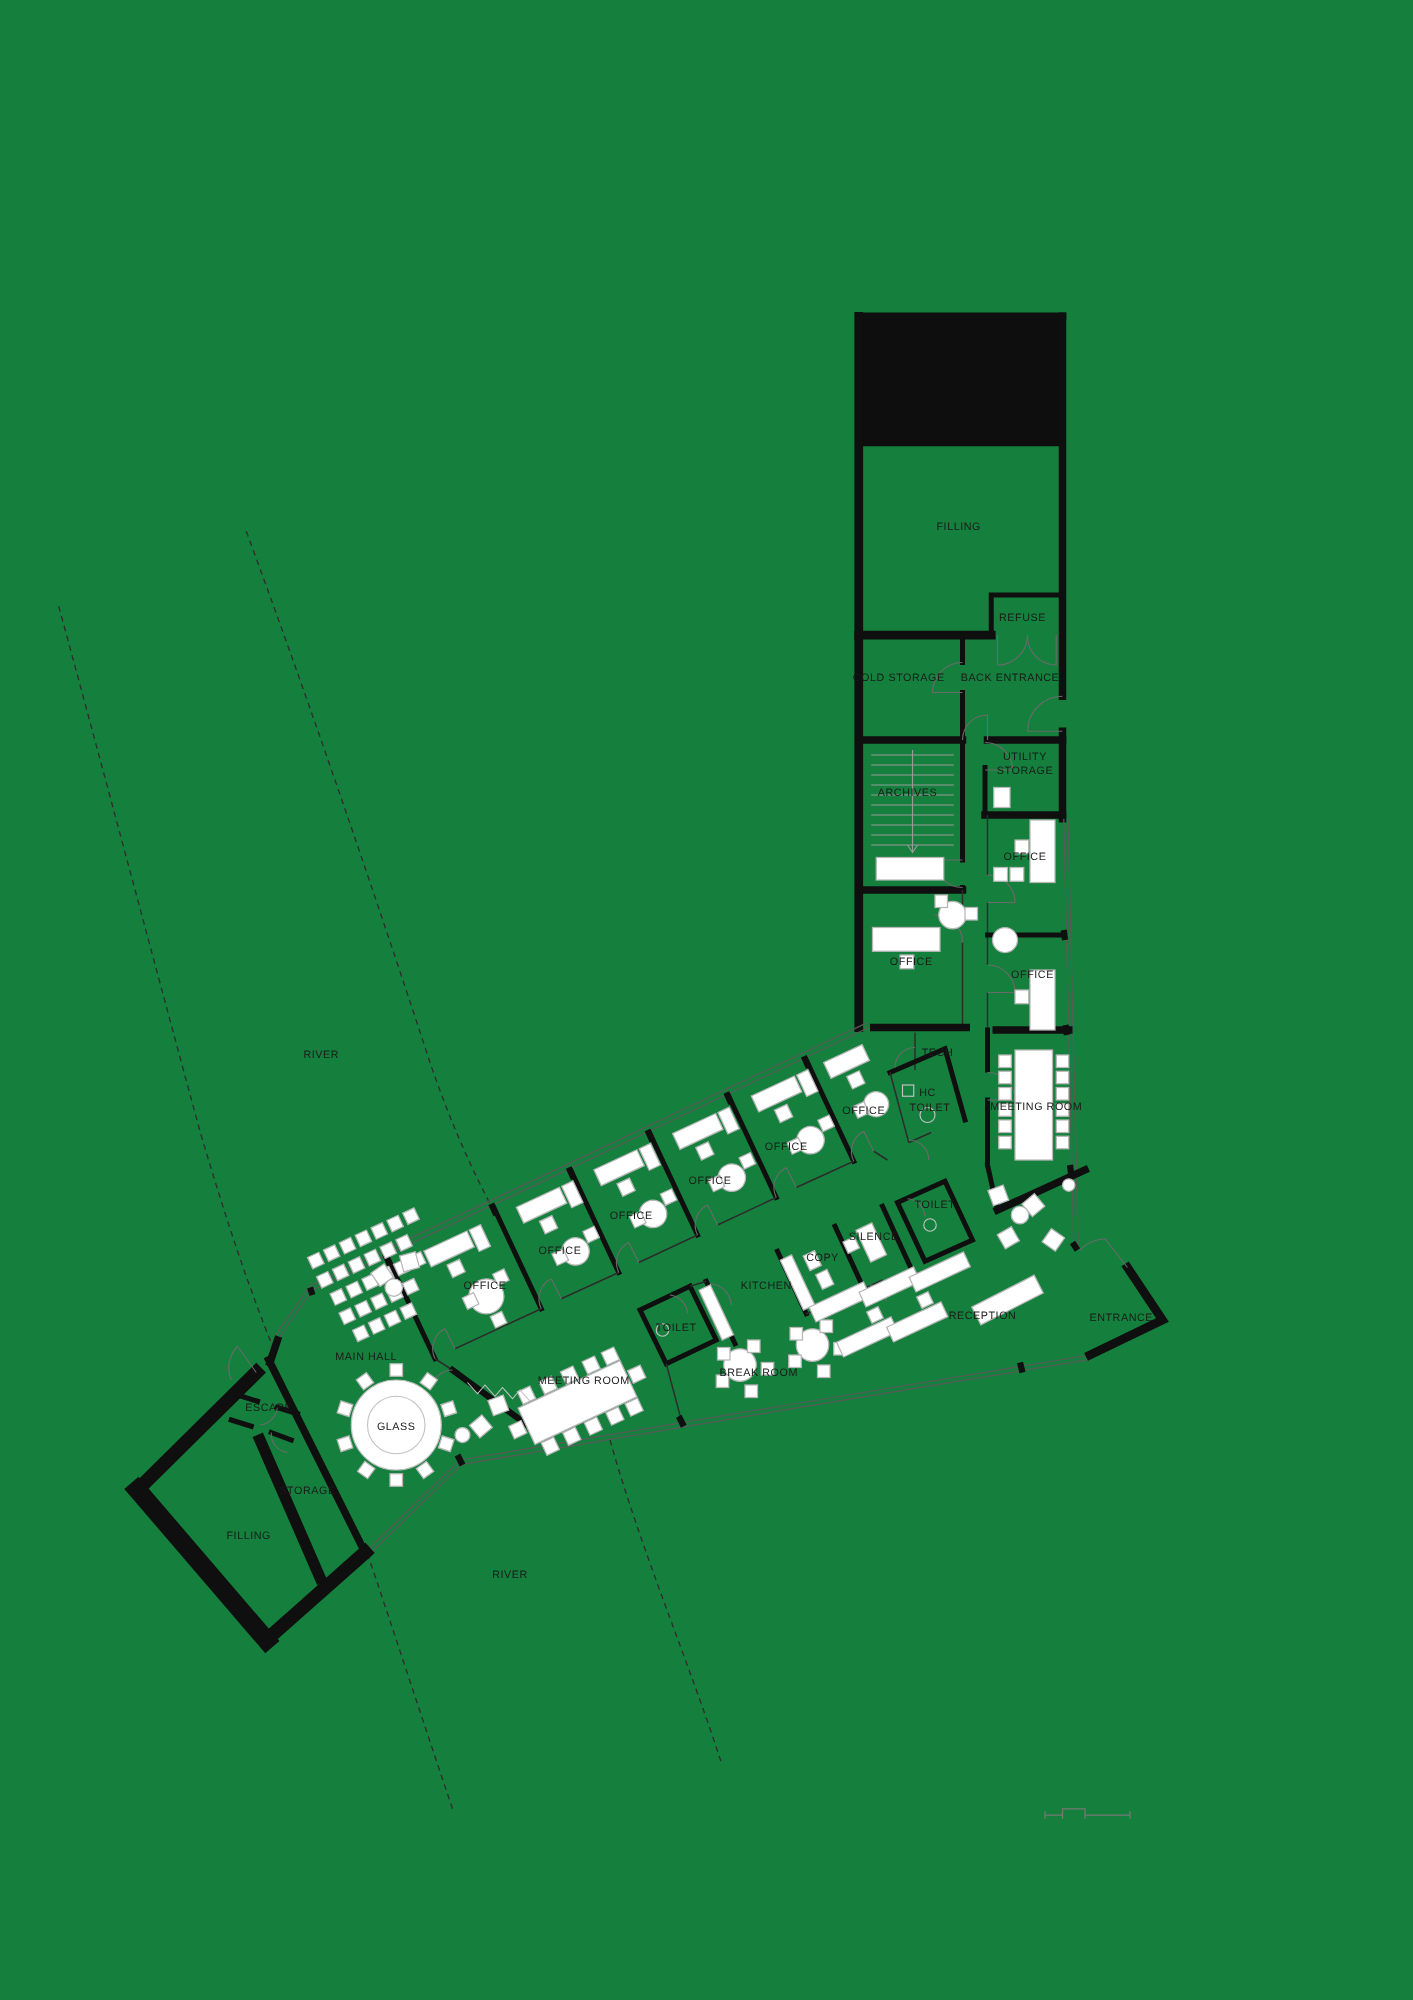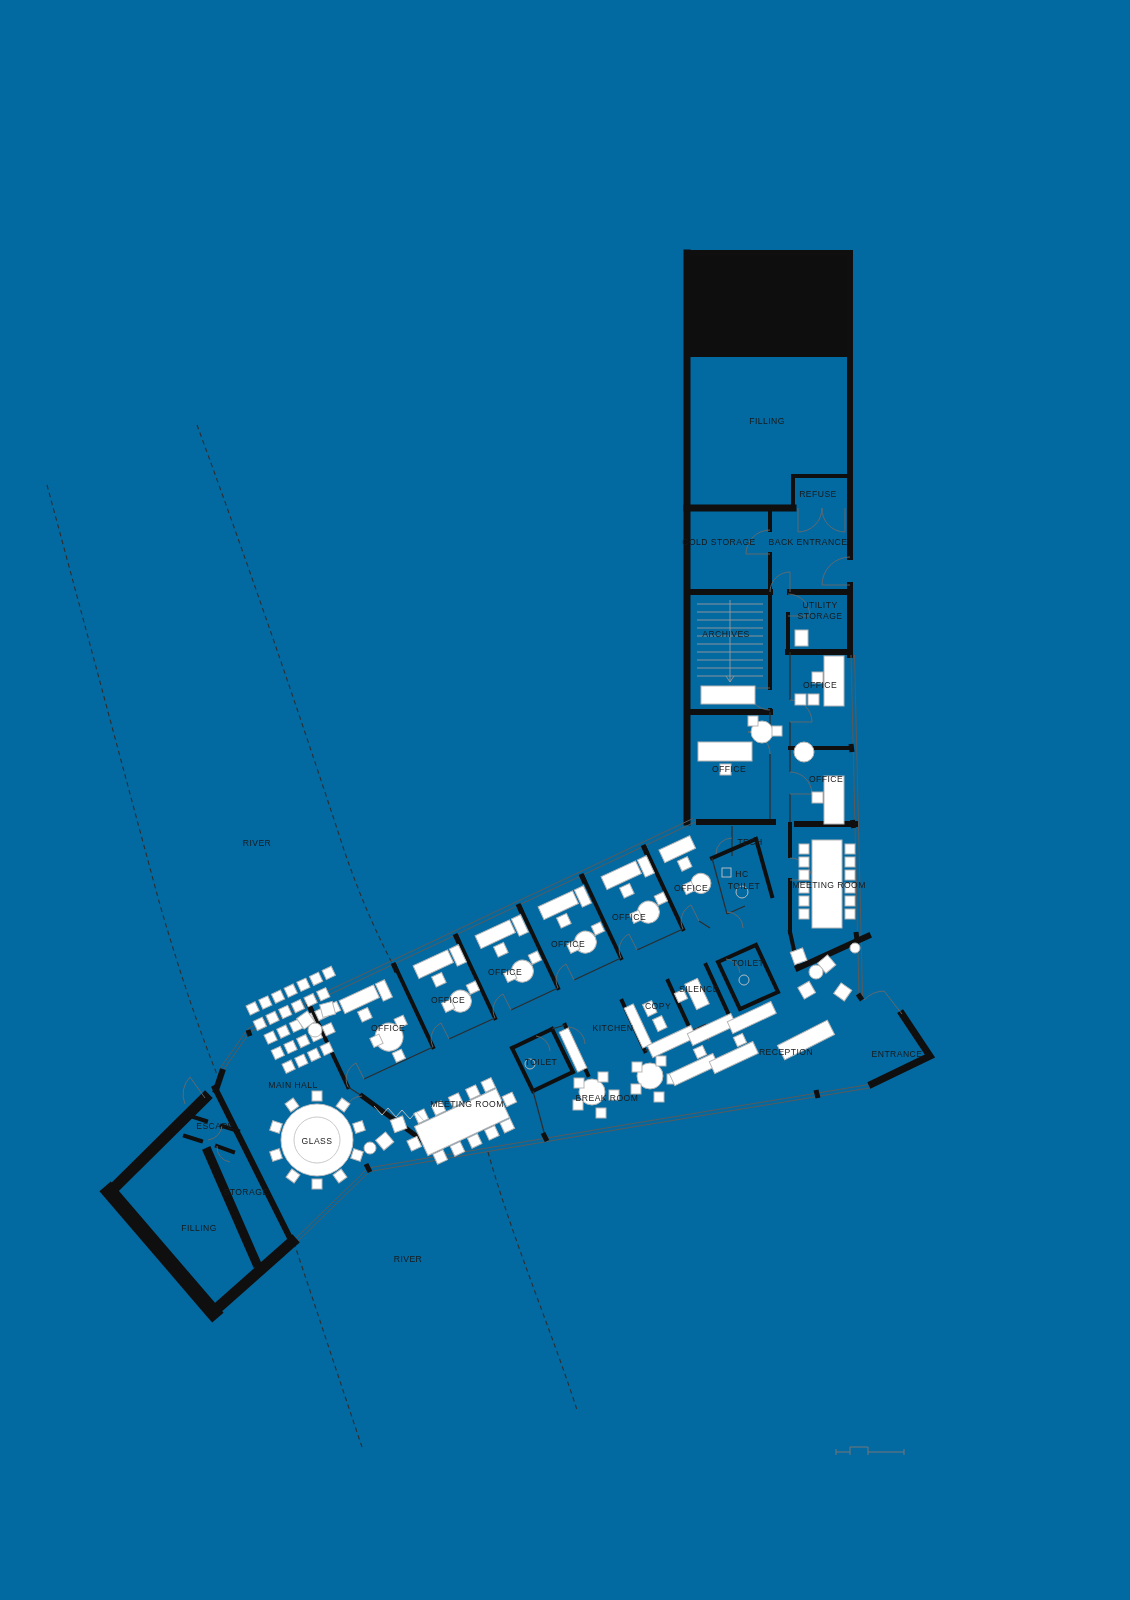--- a/index.html
+++ b/index.html
@@ -1,16 +1,16 @@
 <!DOCTYPE html>
 <html><head>
 <meta charset="utf-8">
 <style>
   html,body{margin:0;padding:0;background:#fff;}
-  .page{position:relative;width:1130px;height:1600px;background:#0369a1;overflow:hidden;
+  .page{position:relative;width:1130px;height:1600px;background:#15803d;overflow:hidden;
         font-family:"Liberation Sans",sans-serif;}
   svg{display:block;}
   .w7{stroke:#0f0f0f;stroke-width:7;fill:none;stroke-linecap:square}
   .w6{stroke:#0f0f0f;stroke-width:6;fill:none;stroke-linecap:square}
   .w5{stroke:#0f0f0f;stroke-width:5;fill:none;stroke-linecap:square}
   .w4{stroke:#0f0f0f;stroke-width:4;fill:none;stroke-linecap:square}
   .w9{stroke:#0f0f0f;stroke-width:9;fill:none;stroke-linecap:square}
   .w11{stroke:#0f0f0f;stroke-width:11;fill:none;stroke-linecap:square}
   .w14{stroke:#0f0f0f;stroke-width:15;fill:none;stroke-linecap:square}
   .thin{stroke:#2c2c2c;stroke-width:1.2;fill:none}

